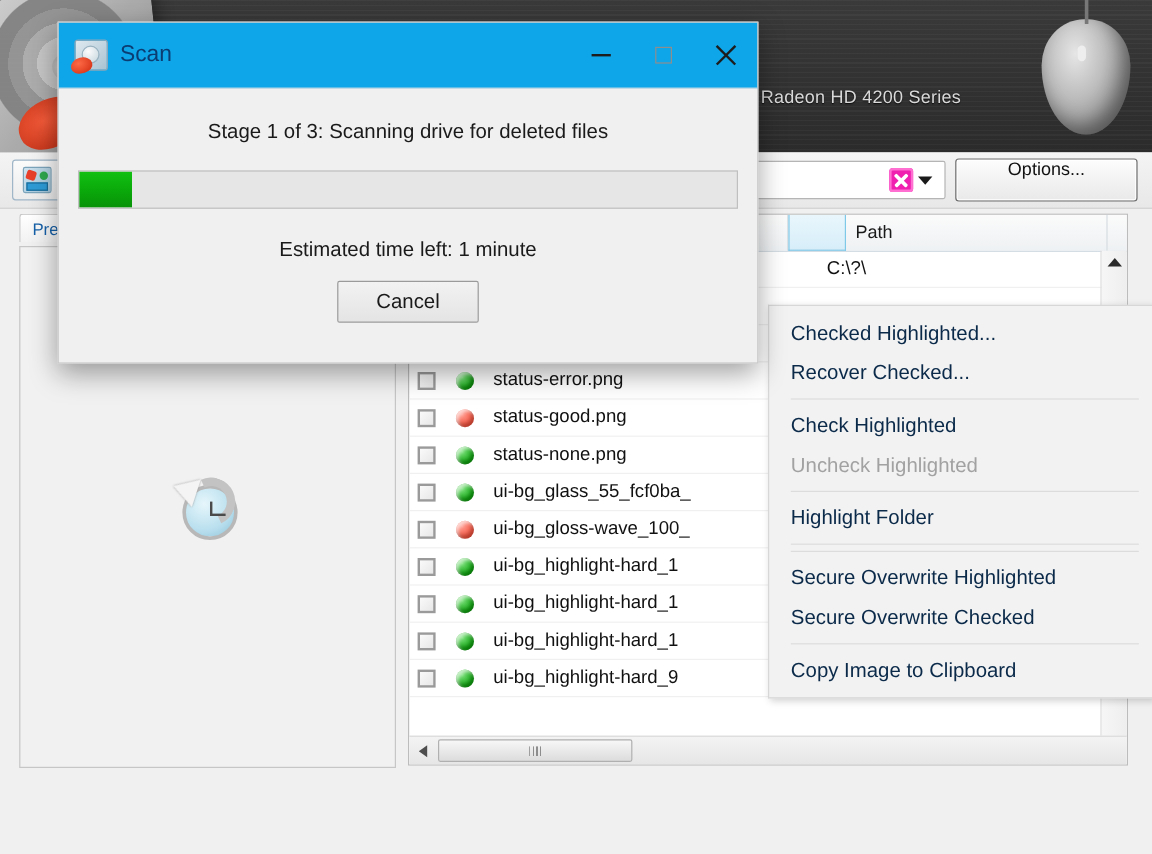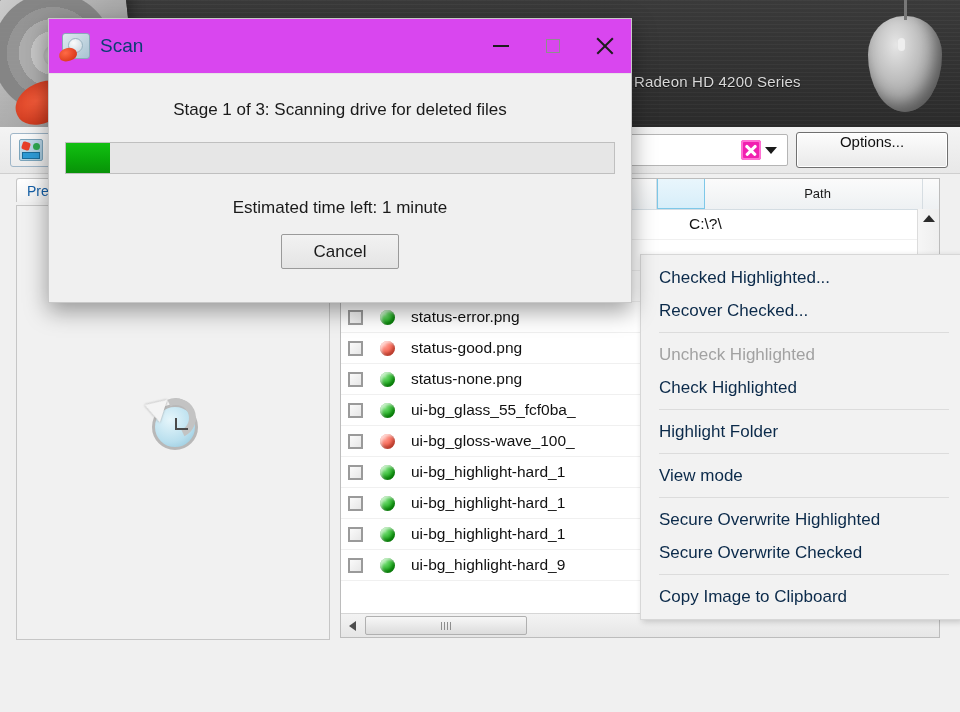--- a/index.html
+++ b/index.html
@@ -151,23 +151,23 @@
     position:absolute;left:340px;top:178px;width:600px;height:460px;
     background:#fff;border:1px solid #bcbcbc;box-sizing:border-box;
     overflow:hidden;
   }
   .fl-header{
     position:absolute;left:0;top:0;right:0;height:30px;
     background:linear-gradient(to bottom,#fbfbfb,#eef1f3);
     border-bottom:1px solid #d4dde3;display:flex;align-items:center;
   }
   .fl-col{
-    height:30px;line-height:30px;font-size:13px;color:#1a1a1a;
+    height:30px;line-height:30px;font-size:15px;color:#1a1a1a;
     border-right:1px solid #d6dde2;box-sizing:border-box;padding-left:8px;
-    overflow:hidden;white-space:nowrap;text-align:center;
+    overflow:hidden;white-space:nowrap;
   }
   .fl-col.c-chk{width:26px;padding:0;}
   .fl-col.c-name{width:290px;}
   .fl-col.c-sel{width:48px;background:linear-gradient(to bottom,#e9f6fc,#d7eef9);border:1px solid #7ec8e8;border-top:none;}
   .fl-col.c-path{width:218px;}
   .fl-rows{position:absolute;left:0;top:30px;right:0;bottom:24px;overflow:hidden;}
   .fl-row{height:30px;display:flex;align-items:center;border-bottom:1px solid #f0f0f0;}
   .fl-chk{
     width:15px;height:15px;margin-left:7px;flex:0 0 auto;
     border:2px solid #9a9a9a;background:linear-gradient(135deg,#fafafa,#e7e7e7);box-sizing:border-box;
@@ -241,21 +241,21 @@
   }
 
   
   .scan-dialog{
     position:absolute;left:48px;top:18px;width:582px;height:283px;
     background:#f0f0f0;border:1px solid #c8c8c8;
     box-shadow:0 8px 22px rgba(0,0,0,.38);
     z-index:60;
   }
   .sd-title{
-    height:54px;background:#d946ef;border-bottom:1px solid #e4e4e4;
+    height:54px;background:#0ea5e9;border-bottom:1px solid #e4e4e4;
     display:flex;align-items:center;position:relative;
   }
   .sd-icon{
     width:26px;height:24px;margin-left:13px;position:relative;flex:0 0 auto;
     background:linear-gradient(135deg,#dfe9ef,#a9c3d2);
     border:1px solid #8aa8b9;border-radius:3px;
   }
   .sd-icon:before{
     content:"";position:absolute;left:5px;top:4px;width:13px;height:13px;border-radius:50%;
     background:radial-gradient(circle at 35% 30%,#fbfbfb,#c4d5de);border:1px solid #9ab3c1;
@@ -441,26 +441,25 @@
       <div class="hs-thumb">
           <span class="hs-grip"></span>
         </div>
     </div>
   </div>
 
   <div class="ctxmenu" id="ctxmenu">
       <div class="ctx-item">Checked Highlighted...</div>
       <div class="ctx-item">Recover Checked...</div>
       <div class="ctx-sep"></div>
+      <div class="ctx-item">Check Highlighted</div>
       <div class="ctx-item disabled">Uncheck Highlighted</div>
-      <div class="ctx-item">Check Highlighted</div>
       <div class="ctx-sep"></div>
       <div class="ctx-item">Highlight Folder</div>
       <div class="ctx-sep"></div>
-      <div class="ctx-item">View mode</div>
       <div class="ctx-sep"></div>
       <div class="ctx-item">Secure Overwrite Highlighted</div>
       <div class="ctx-item">Secure Overwrite Checked</div>
       <div class="ctx-sep"></div>
       <div class="ctx-item">Copy Image to Clipboard</div>
     </div>
 
 
   <div class="scan-dialog">
     <div class="sd-title">

